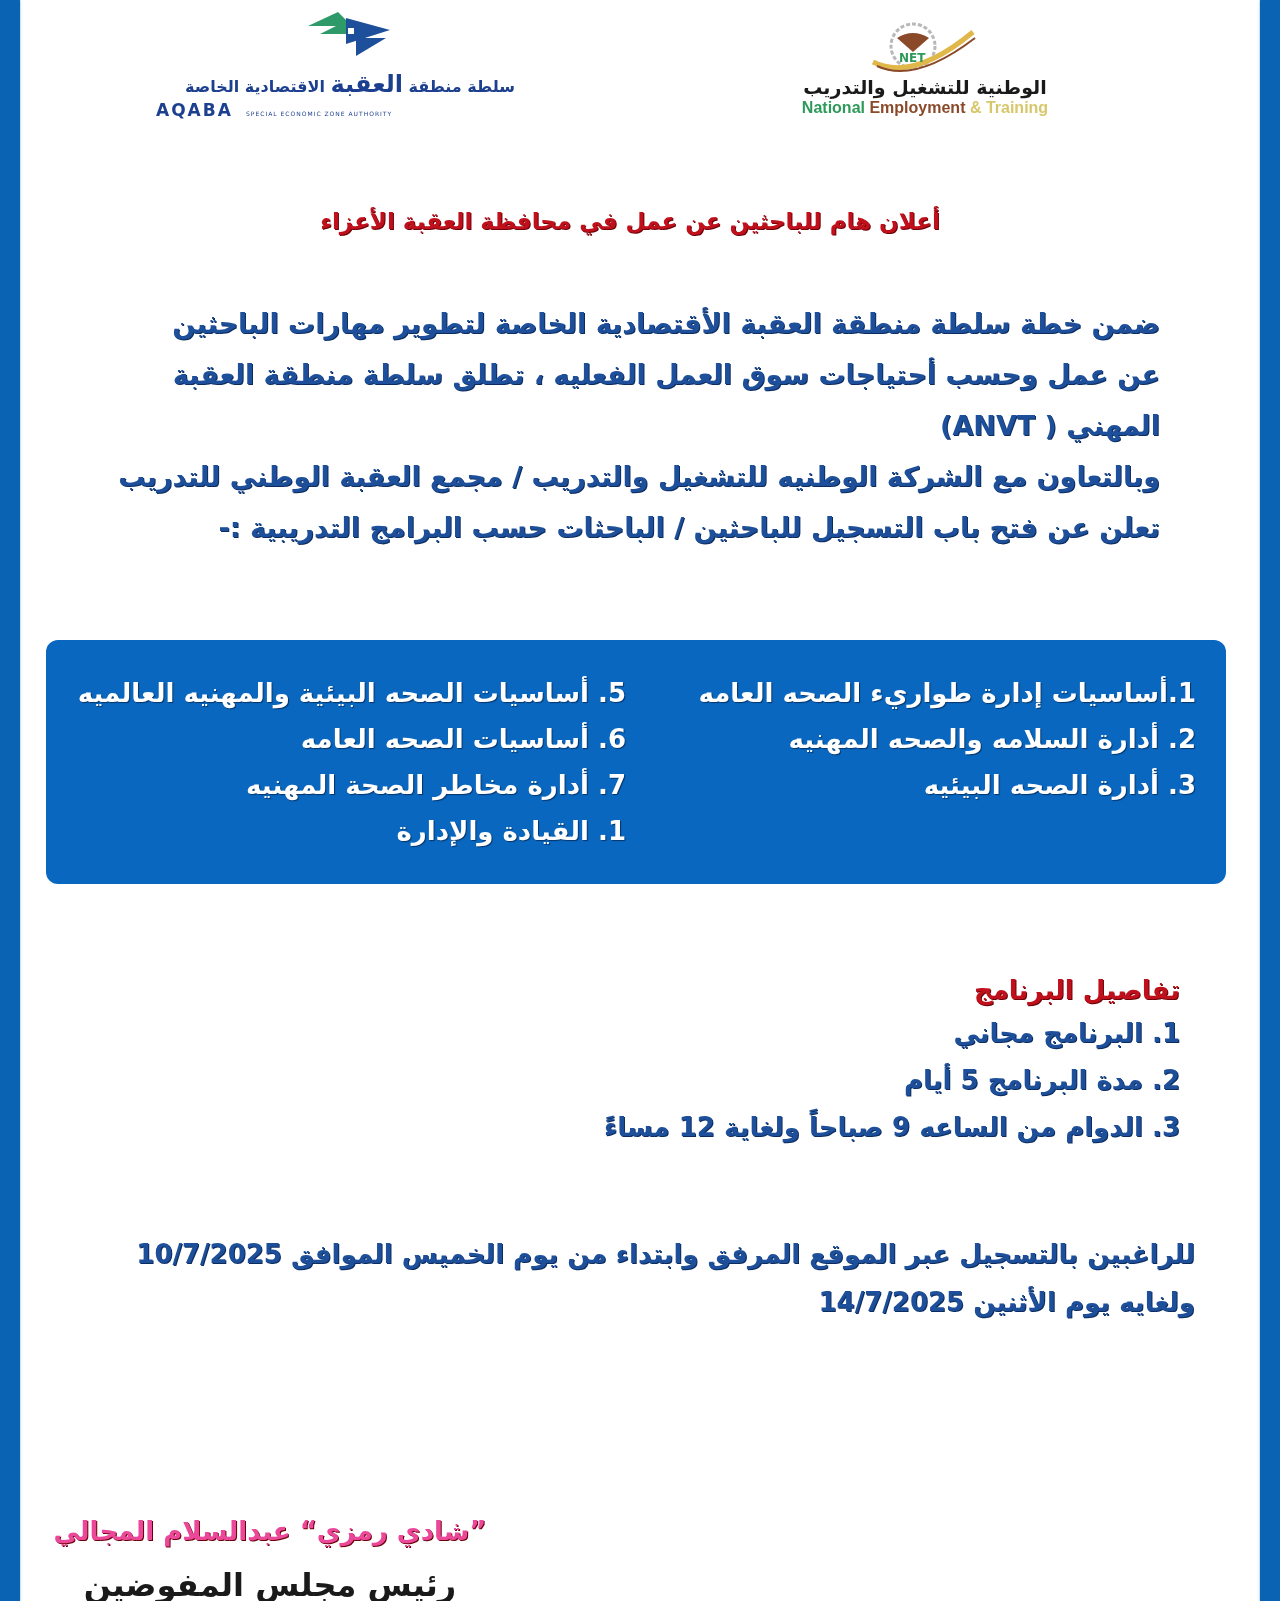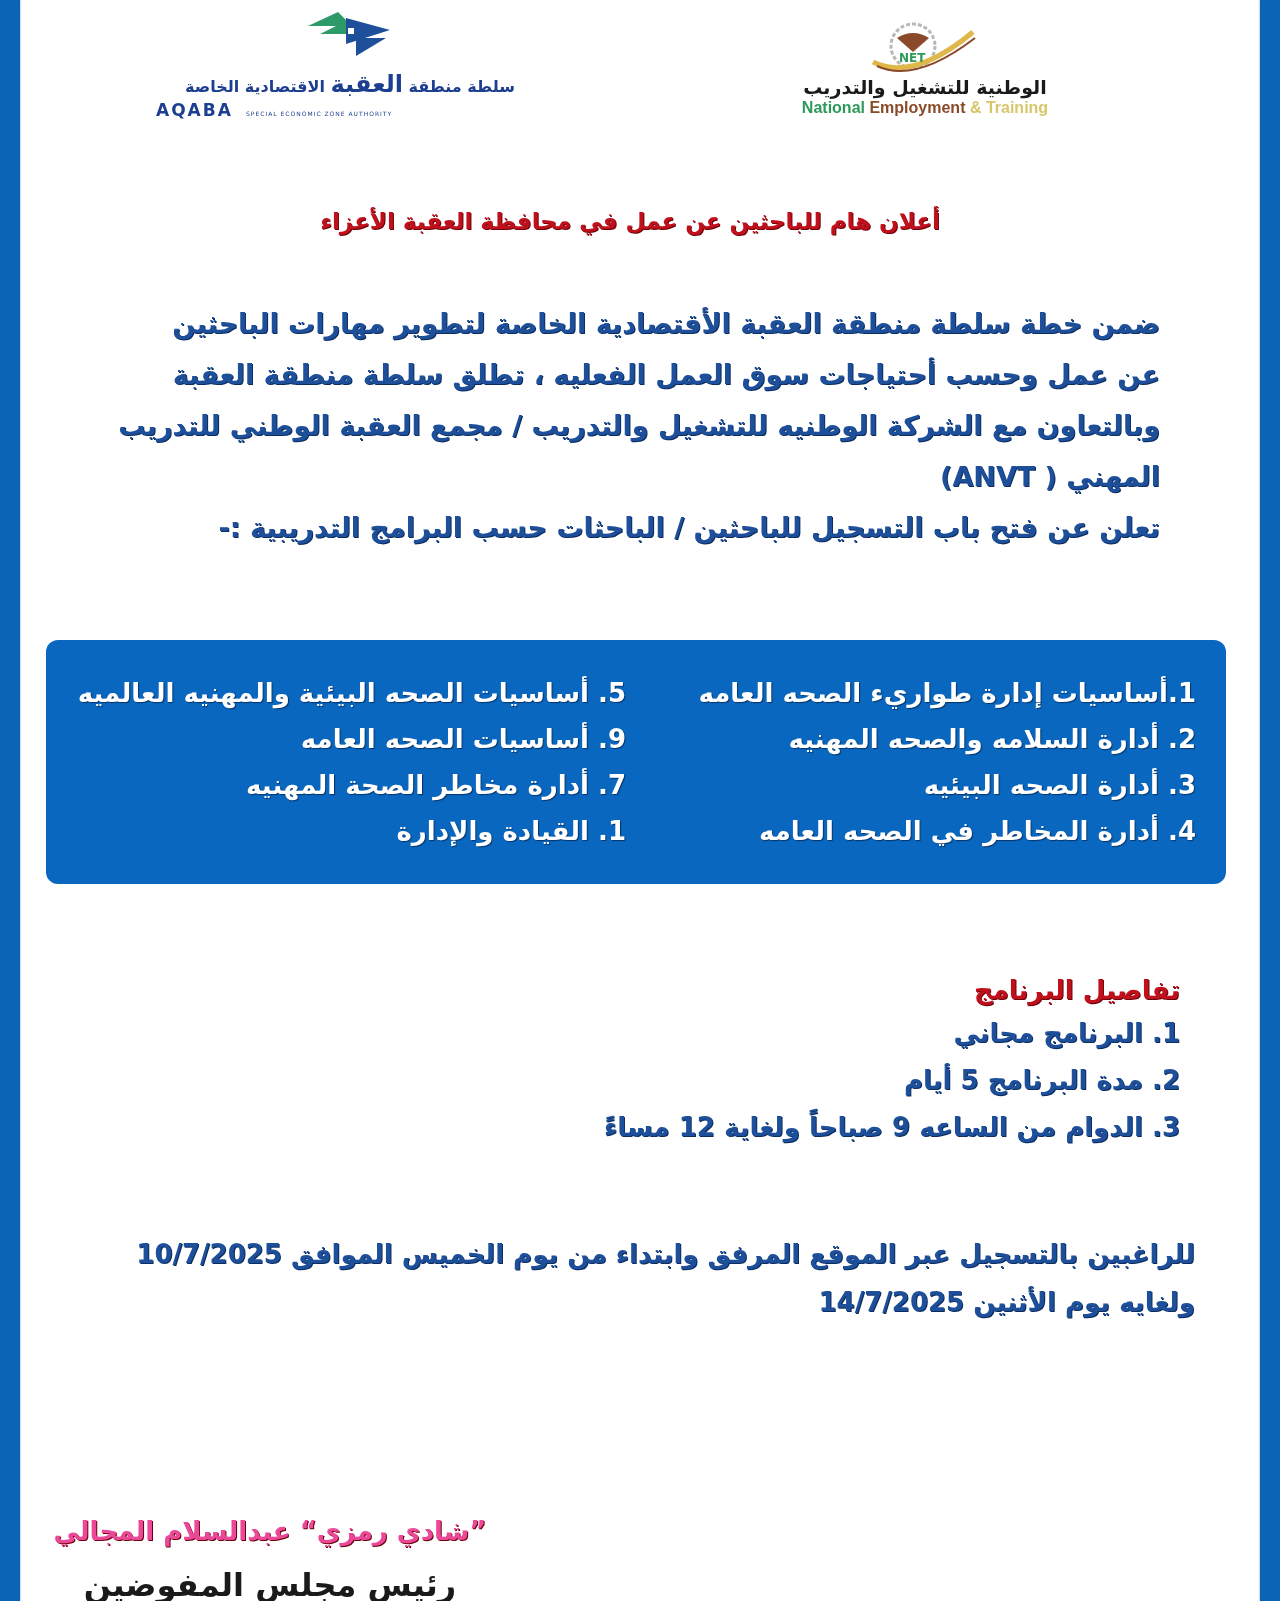--- a/index.html
+++ b/index.html
@@ -122,35 +122,34 @@
     <span class="e">Employment</span>
     <span class="t">&amp; Training</span>
   </div>
 </div>
 
 <div class="title">أعلان هام للباحثين عن عمل في محافظة العقبة الأعزاء</div>
 
 <div class="intro">
   <p>ضمن خطة سلطة منطقة العقبة الأقتصادية الخاصة لتطوير مهارات الباحثين</p>
   <p>عن عمل وحسب أحتياجات سوق العمل الفعليه ، تطلق سلطة منطقة العقبة</p>
+  <p>المهني ( ANVT)</p>
   <p>وبالتعاون مع الشركة الوطنيه للتشغيل والتدريب / مجمع العقبة الوطني للتدريب</p>
-  <p>المهني ( ANVT)</p>
   <p>تعلن عن فتح باب التسجيل للباحثين / الباحثات حسب البرامج التدريبية :-</p>
 </div>
 
 <div class="programs-box">
   <div class="programs-col right">
     <div>1.أساسيات إدارة طواريء الصحه العامه</div>
     <div>2. أدارة السلامه والصحه المهنيه</div>
     <div>3. أدارة الصحه البيئيه</div>
-    <div>4. أدارة المخاطر في الصحه العامه</div>
   </div>
   <div class="programs-col left">
     <div>5. أساسيات الصحه البيئية والمهنيه العالميه</div>
-    <div>9. أساسيات الصحه العامه</div>
+    <div>6. أساسيات الصحه العامه</div>
     <div>7. أدارة مخاطر الصحة المهنيه</div>
     <div>1. القيادة والإدارة</div>
   </div>
 </div>
 
 <div class="details">
   <div class="heading">تفاصيل البرنامج</div>
   <div class="item">1. البرنامج مجاني</div>
   <div class="item">2. مدة البرنامج 5 أيام</div>
   <div class="item">3. الدوام من الساعه 9 صباحاً ولغاية 12 مساءً</div>

